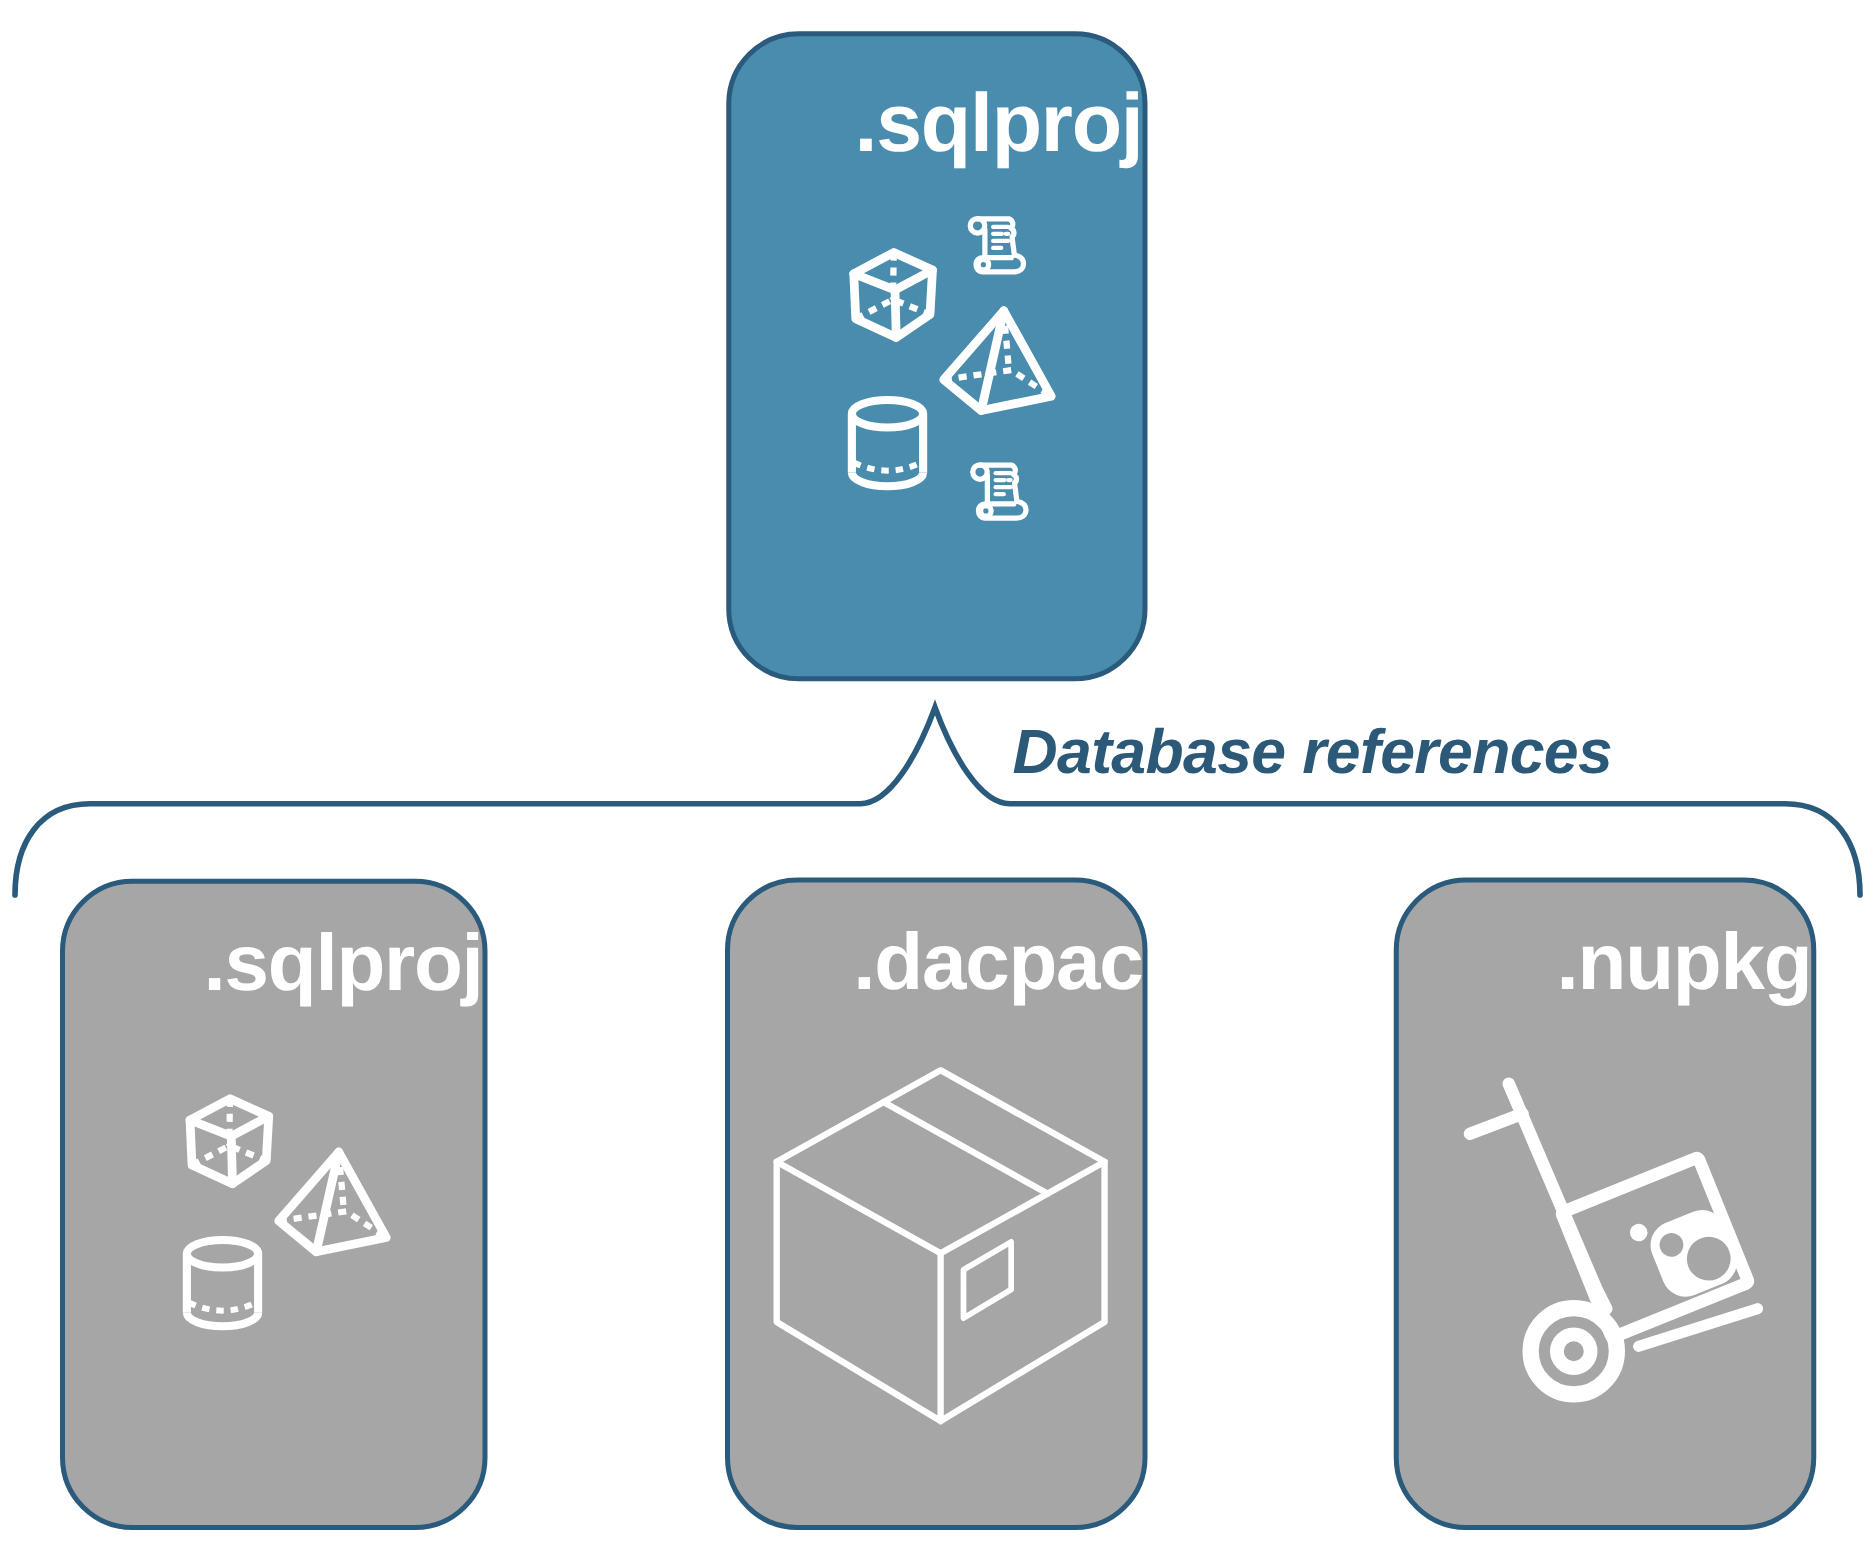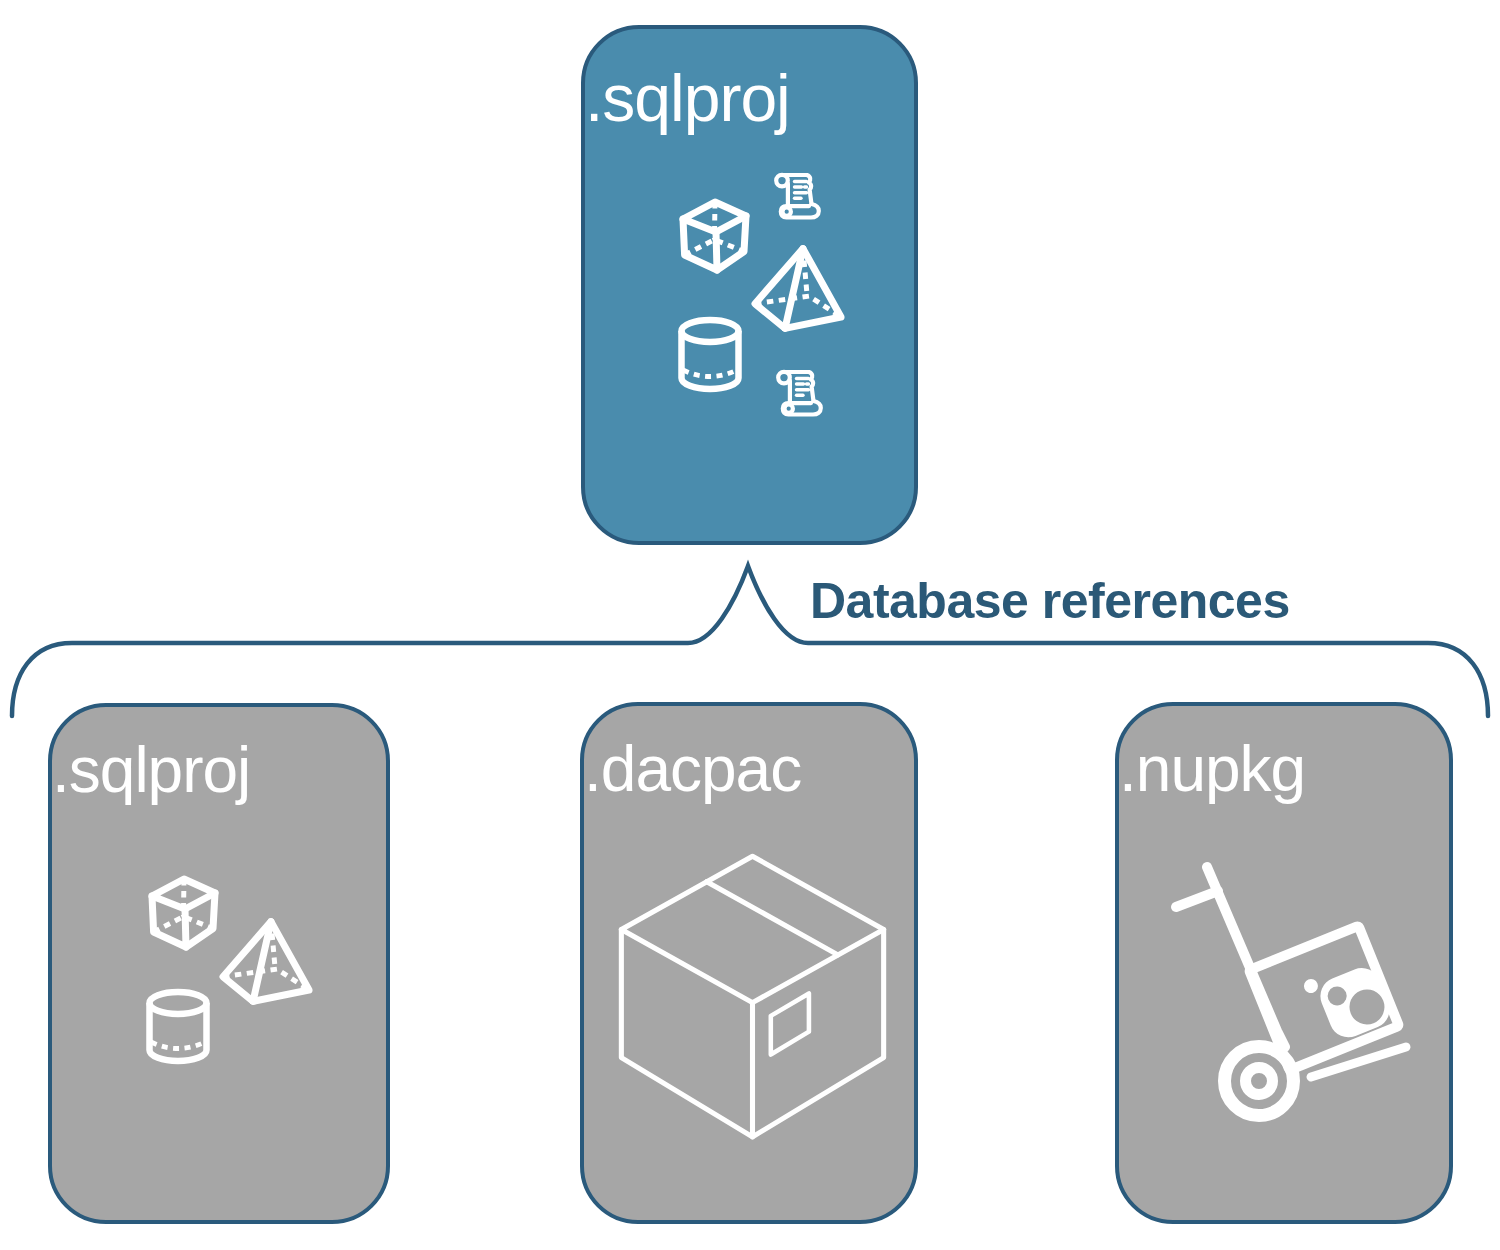--- a/index.html
+++ b/index.html
@@ -18,30 +18,30 @@
     background:var(--background);
     font-family:"Liberation Sans","DejaVu Sans",sans-serif;
   }
   .card{
     position:absolute;border:4.5px solid var(--card-border);
     border-radius:58px;box-sizing:border-box;
   }
   .card.root{background:var(--root-card-fill);}
   .card.child{background:var(--child-card-fill);}
   .card-title{
-    text-align:left;color:var(--card-label);
-    font-weight:400;letter-spacing:-1px;line-height:1;
+    text-align:right;color:var(--card-label);
+    font-weight:700;letter-spacing:-1px;line-height:1;
   }
   .root .card-title{padding-top:36px;font-size:66px;}
   .child .card-title{padding-top:31px;font-size:64px;}
   .icon{position:absolute;color:var(--icon-stroke);display:block;}
   .connector-label{
     position:absolute;left:810px;top:576px;
     font-size:50px;font-weight:700;letter-spacing:-0.5px;
-    color:var(--connector-label);white-space:nowrap;line-height:1;
+    color:var(--connector-label);white-space:nowrap;line-height:1;font-style:italic;
   }
   .brace-svg{position:absolute;left:0;top:0;}
 </style>
 </head>
 <body>
 
 <svg width="0" height="0" style="position:absolute" aria-hidden="true">
   <defs>
     <symbol id="sym-cube" viewBox="0 0 85 85">
       <g fill="none" stroke="currentColor" stroke-width="7" stroke-linejoin="round" stroke-linecap="round">

